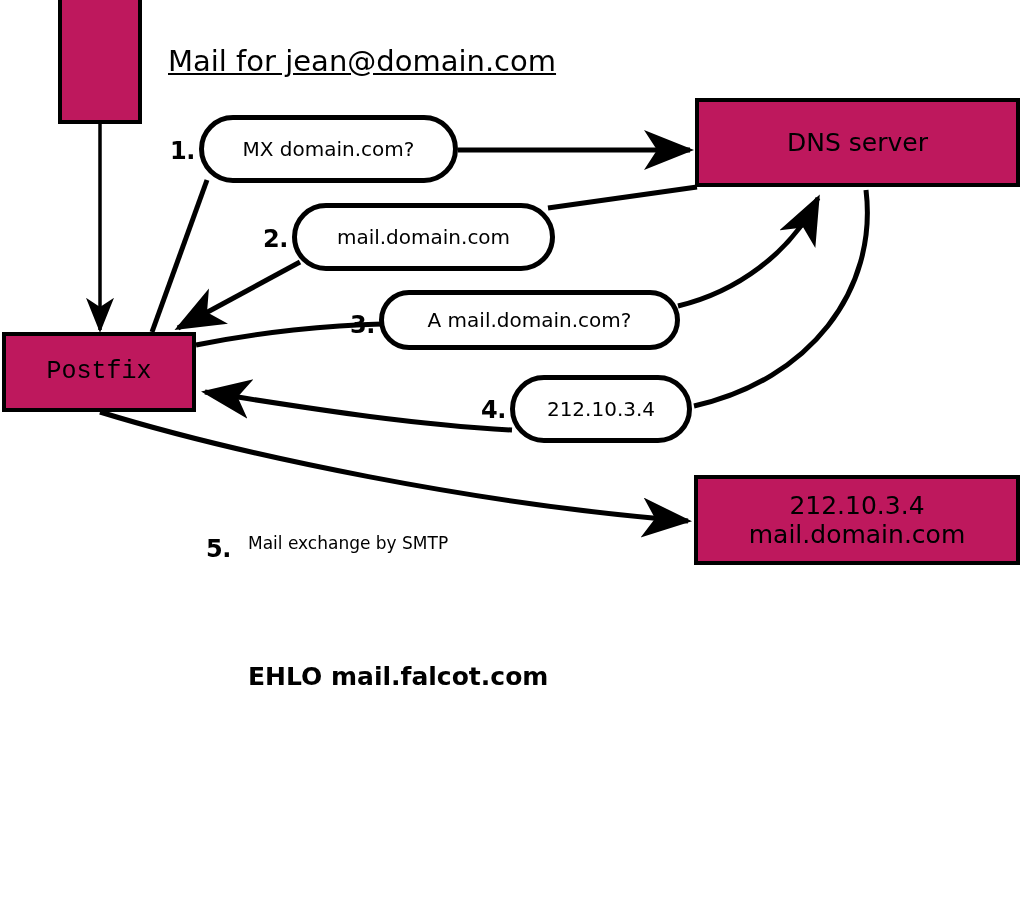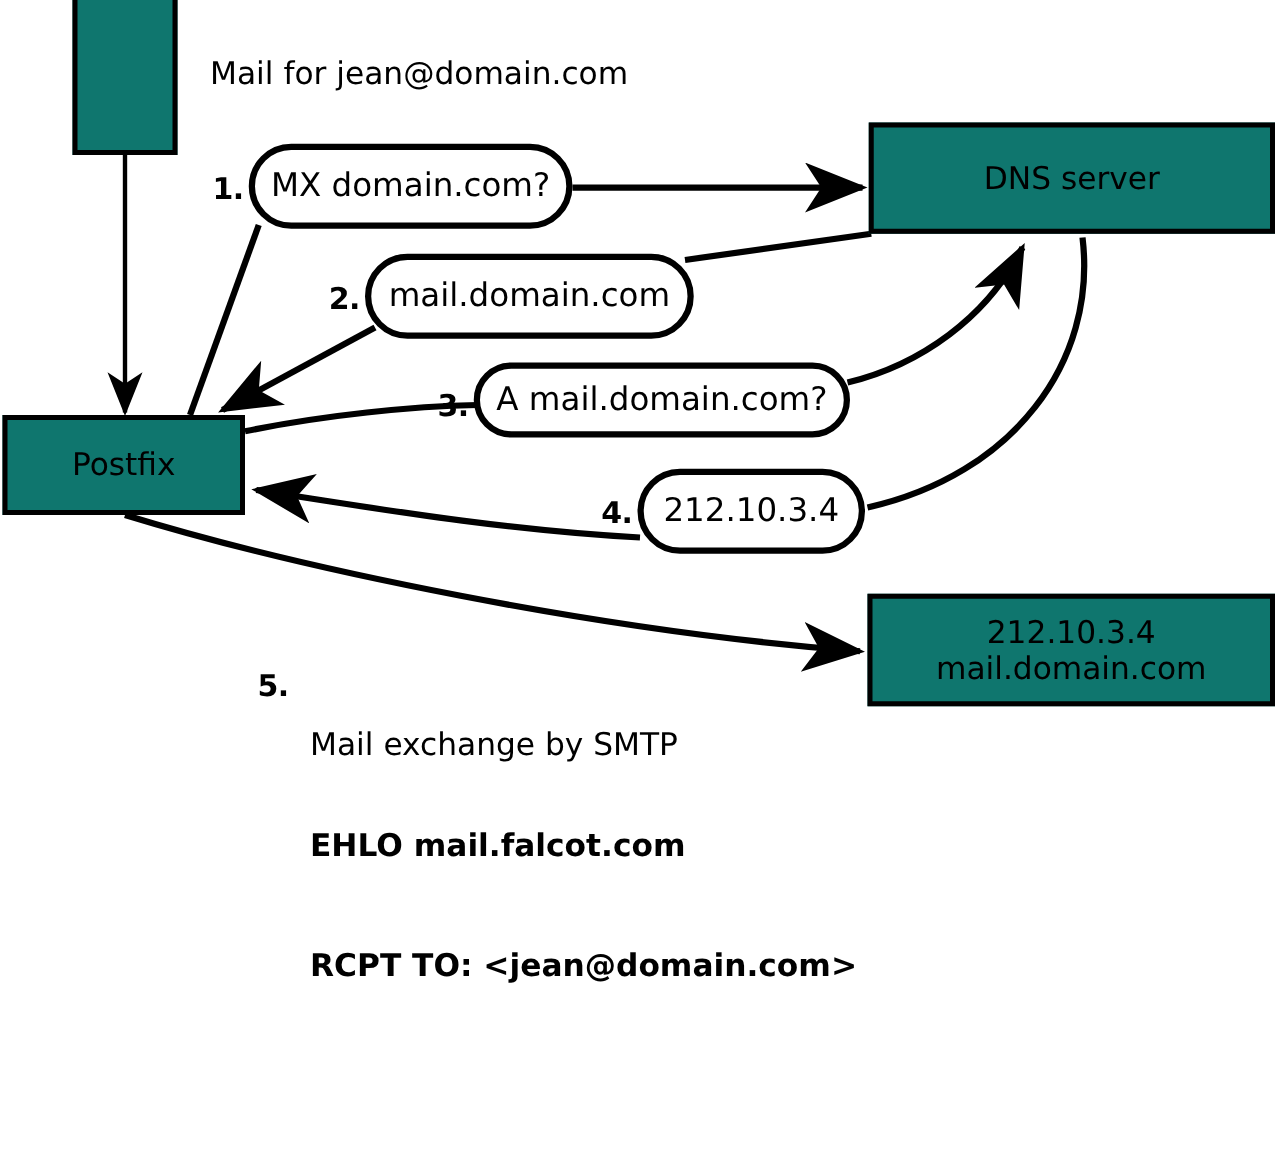--- a/index.html
+++ b/index.html
@@ -22,59 +22,59 @@
   #diagram-svg {
     position: absolute;
     left: 0;
     top: 0;
     width: 1024px;
     height: 919px;
   }
   .node-box {
     position: absolute;
     box-sizing: border-box;
-    background: #0f766e;
+    background: #be185d;
     border: 4px solid #000000;
     display: flex;
     align-items: center;
     justify-content: center;
     text-align: center;
     font-size: 25px;
     line-height: 1.18;
     white-space: pre-line;
   }
   .bubble {
     position: absolute;
     box-sizing: border-box;
     background: #ffffff;
     border: 5px solid #000000;
     border-radius: 999px;
     display: flex;
     align-items: center;
     justify-content: center;
     text-align: center;
-    font-size: 26px;
+    font-size: 20px;
     white-space: nowrap;
   }
   .step-num {
     position: absolute;
     font-size: 24px;
     font-weight: bold;
     letter-spacing: -0.5px;
   }
   .free-text {
     position: absolute;
-    font-size: 25px;
+    font-size: 29px;
     white-space: pre;
+    text-decoration: underline;
   }
   .smtp-label {
     position: absolute;
-    font-size: 25px;
+    font-size: 17px;
     white-space: nowrap;
-    margin-top: 48px;
   }
   .smtp-block {
     position: absolute;
     font-size: 25px;
     line-height: 32px;
     white-space: pre;
   }
   .smtp-line { display: block; font-weight: bold; }
 </style>
 </head>
@@ -103,21 +103,21 @@
     <path d="M866,190 C878,290 810,380 694,406" fill="none" stroke="#000000" stroke-width="5"></path>
     <path d="M512,430 C400,424 290,405 205,392" fill="none" stroke="#000000" stroke-width="5" marker-end="url(#ah)"></path>
 
     <path d="M100,412 C240,455 480,505 688,521" fill="none" stroke="#000000" stroke-width="5" marker-end="url(#ah)"></path>
   </svg>
 
   <div class="node-box" style="left:58px; top:-16px; width:84px; height:140px;">
     <span></span>
   </div>
 
-  <div class="node-box" style="left:2px; top:332px; width:194px; height:80px;">
+  <div class="node-box" style="left:2px; top:332px; width:194px; height:80px;font-family:Liberation Mono, monospace;">
     <span>Postfix</span>
   </div>
 
   <div class="node-box" style="left:695px; top:98px; width:325px; height:89px;">
     <span>DNS server</span>
   </div>
 
   <div class="node-box" style="left:694px; top:475px; width:326px; height:90px;">
     <span>212.10.3.4
 mail.domain.com</span>
@@ -143,21 +143,20 @@
   <div class="step-num" style="left:481px; top:396px;">4.</div>
   <div class="bubble" style="left:510px; top:375px; width:182px; height:68px;">
     <span>212.10.3.4</span>
   </div>
 
   <div class="step-num" style="left:206px; top:535px;">5.</div>
   <div class="smtp-label" style="left:248px; top:533px;">Mail exchange by SMTP</div>
 
   <div class="smtp-block" style="left:248px; top:597px;">
     <span class="smtp-line">EHLO mail.falcot.com</span>
-    <span class="smtp-line">RCPT TO: &lt;jean@domain.com&gt;</span>
     
     
     
     
     
     
     
   </div>
 
 </div>

